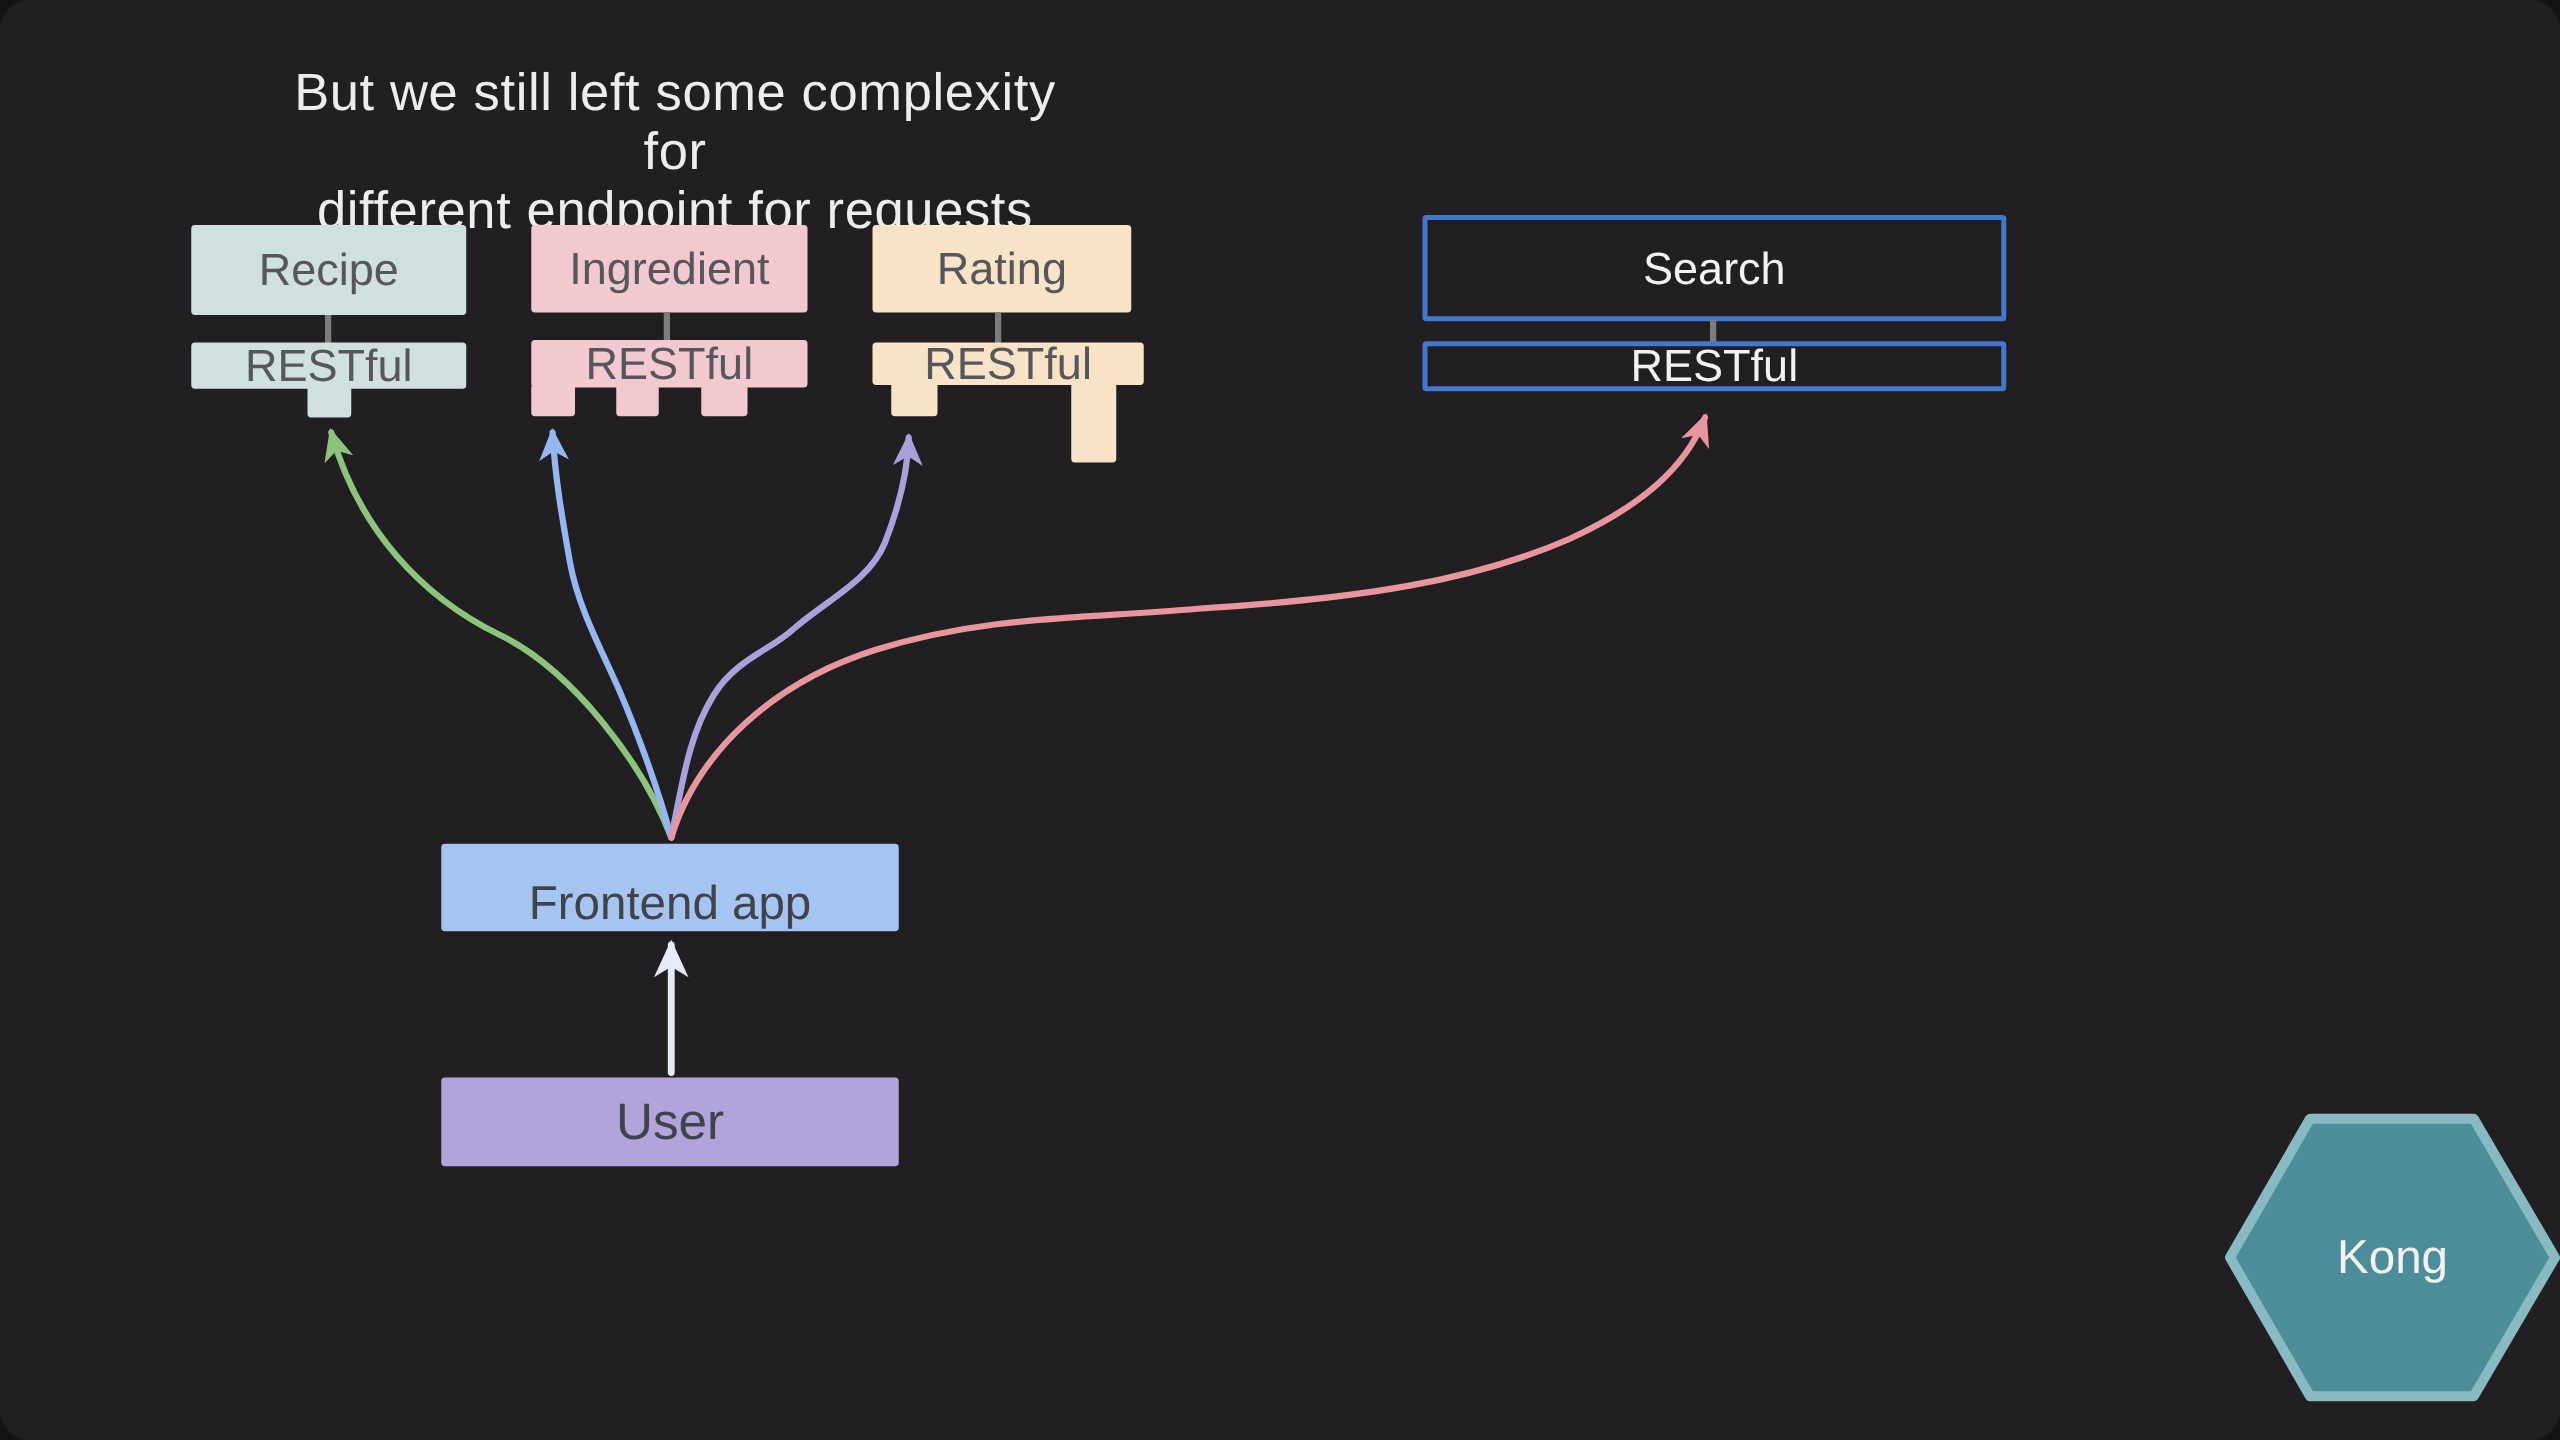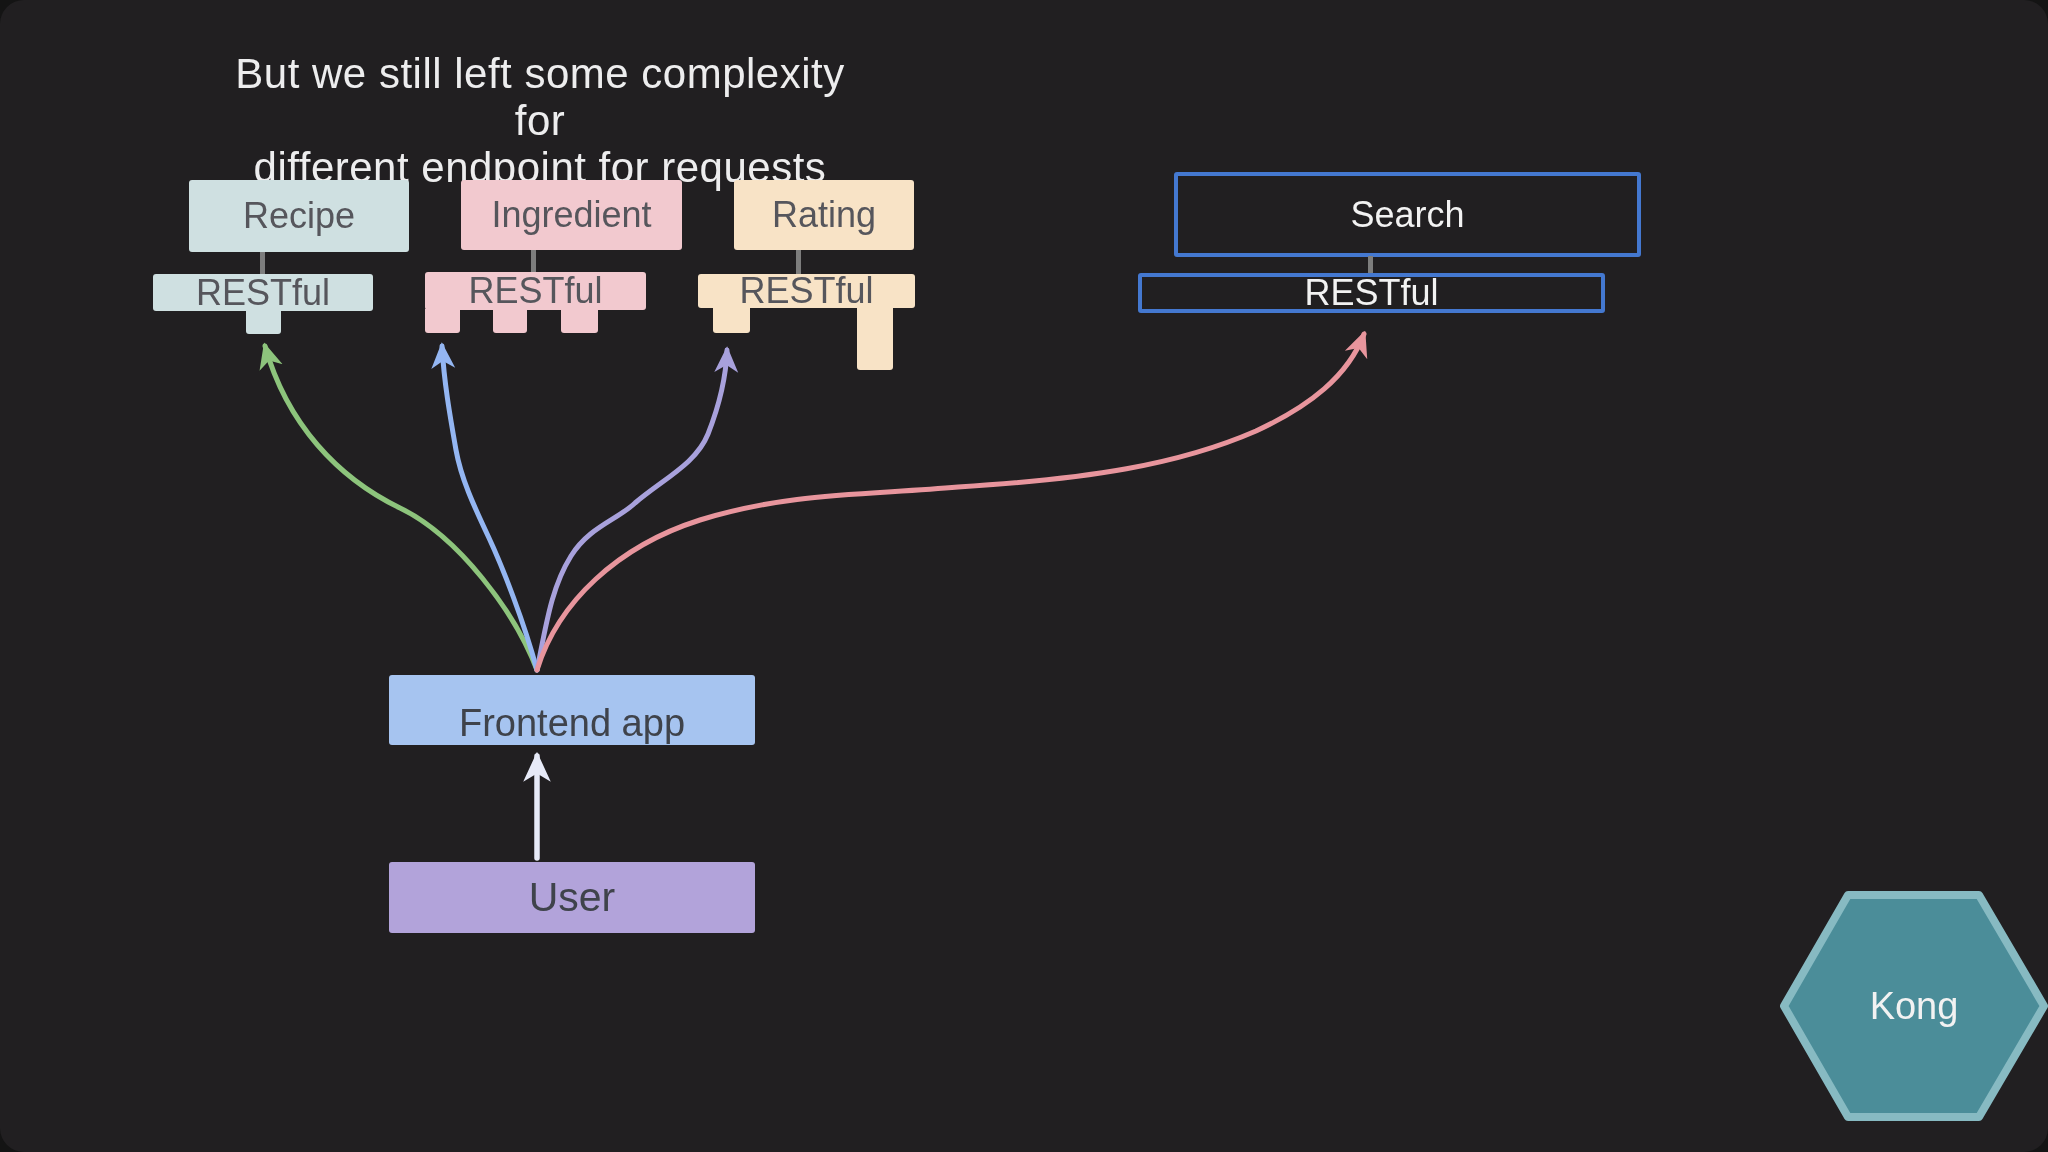--- a/index.html
+++ b/index.html
@@ -10,21 +10,21 @@
   }
   
   .title{
     position:absolute;left:220px;top:50px;width:640px;
     text-align:center;font-size:42px;line-height:47px;font-weight:400;
     letter-spacing:0.5px;
   }
   
   .box{
     position:absolute;display:flex;align-items:center;justify-content:center;
-    font-size:36px;border-radius:3px;margin-left:36px;
+    font-size:36px;border-radius:3px;
   }
   .rest-bar{
     position:absolute;display:flex;align-items:center;justify-content:center;
     font-size:36px;border-radius:3px;
   }
   .tooth{
     position:absolute;display:block;background:inherit;
     border-radius:0 0 3px 3px;
   }
   .connector{position:absolute;width:5px;}
@@ -34,21 +34,21 @@
   #recipe-rest{left:153px;top:274px;width:220px;height:37px;}
   #recipe-rest .t1{left:93px;top:36px;width:35px;height:24px;}
 
   #ingredient-box{left:425px;top:180px;width:221px;height:70px;}
   #ingredient-conn{left:531px;top:250px;height:24px;}
   #ingredient-rest{left:425px;top:272px;width:221px;height:38px;}
   #ingredient-rest .t1{left:0px;top:37px;width:35px;height:24px;}
   #ingredient-rest .t2{left:68px;top:37px;width:34px;height:24px;}
   #ingredient-rest .t3{left:136px;top:37px;width:37px;height:24px;}
 
-  #rating-box{left:698px;top:180px;width:180px;height:70px;}
+  #rating-box{left:698px;top:180px;width:207px;height:70px;}
   #rating-conn{left:796px;top:250px;height:26px;}
   #rating-rest{left:698px;top:274px;width:217px;height:34px;}
   #rating-rest .t1{left:15px;top:33px;width:37px;height:26px;}
   #rating-rest .t2{left:159px;top:33px;width:36px;height:63px;}
 
   .outlined{background:transparent;border:4px solid;}
   #search-box{left:1138px;top:172px;width:459px;height:77px;}
   #search-conn{left:1368px;top:256px;height:18px;}
   #search-rest{left:1138px;top:273px;width:459px;height:32px;}
 

